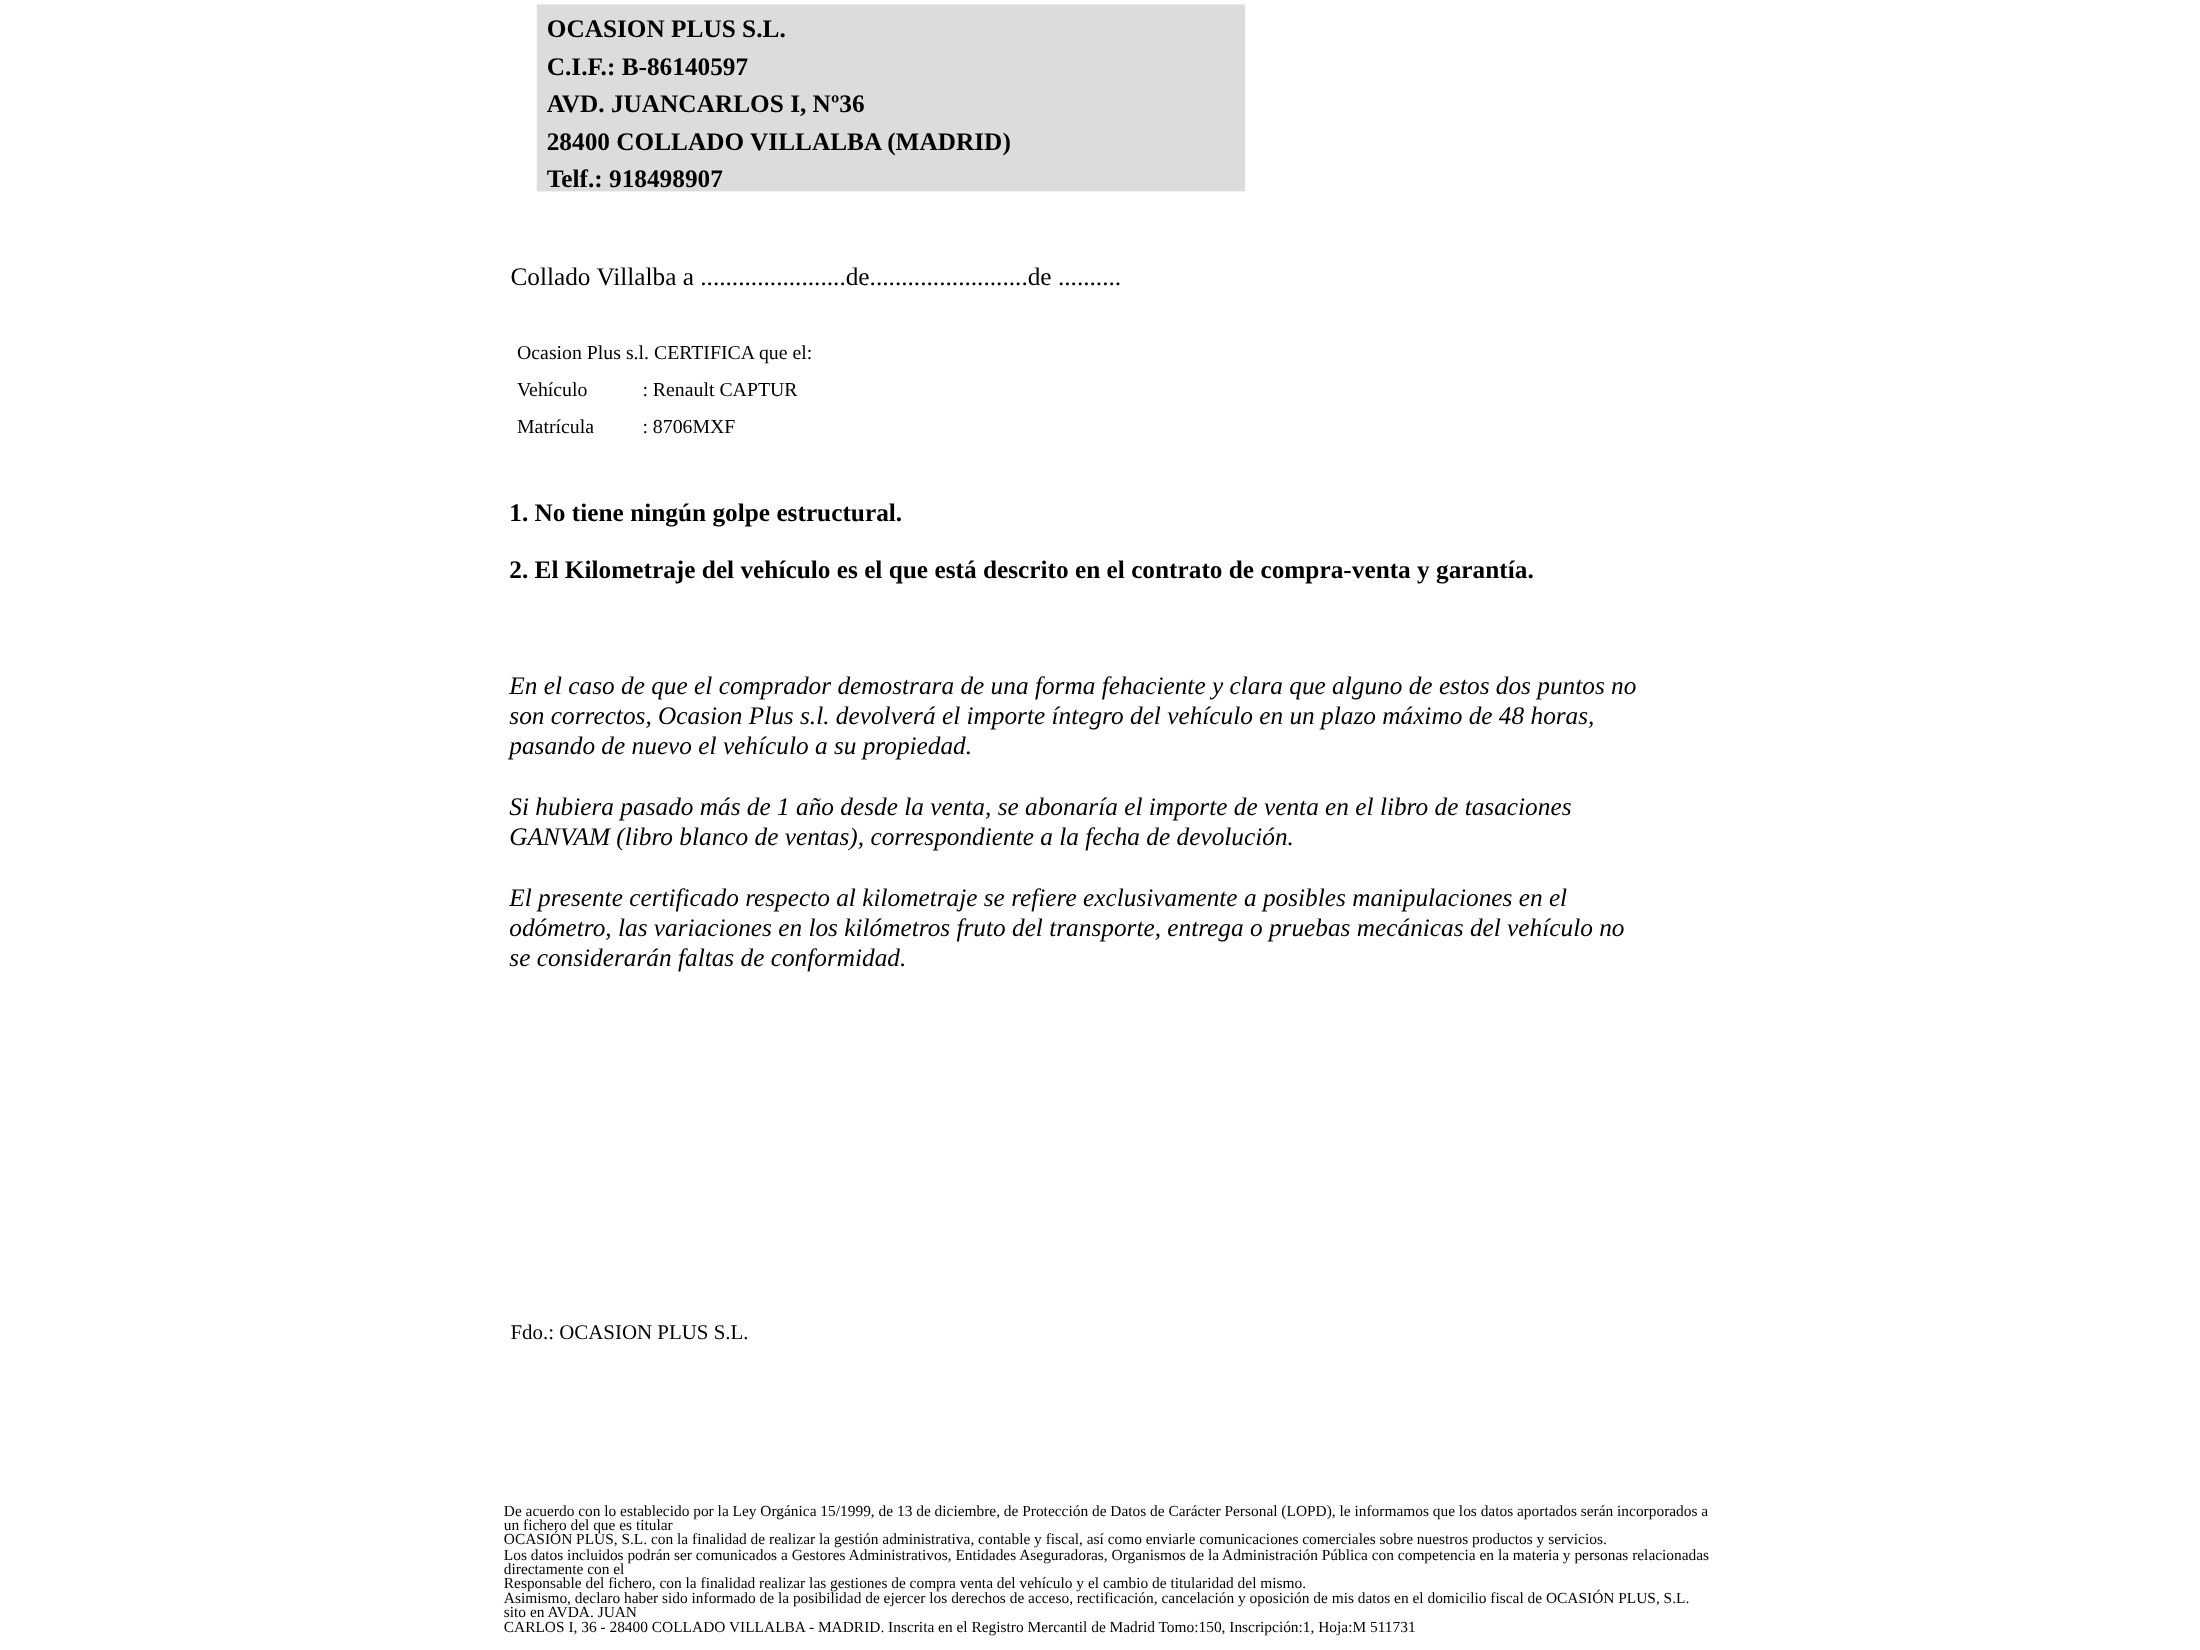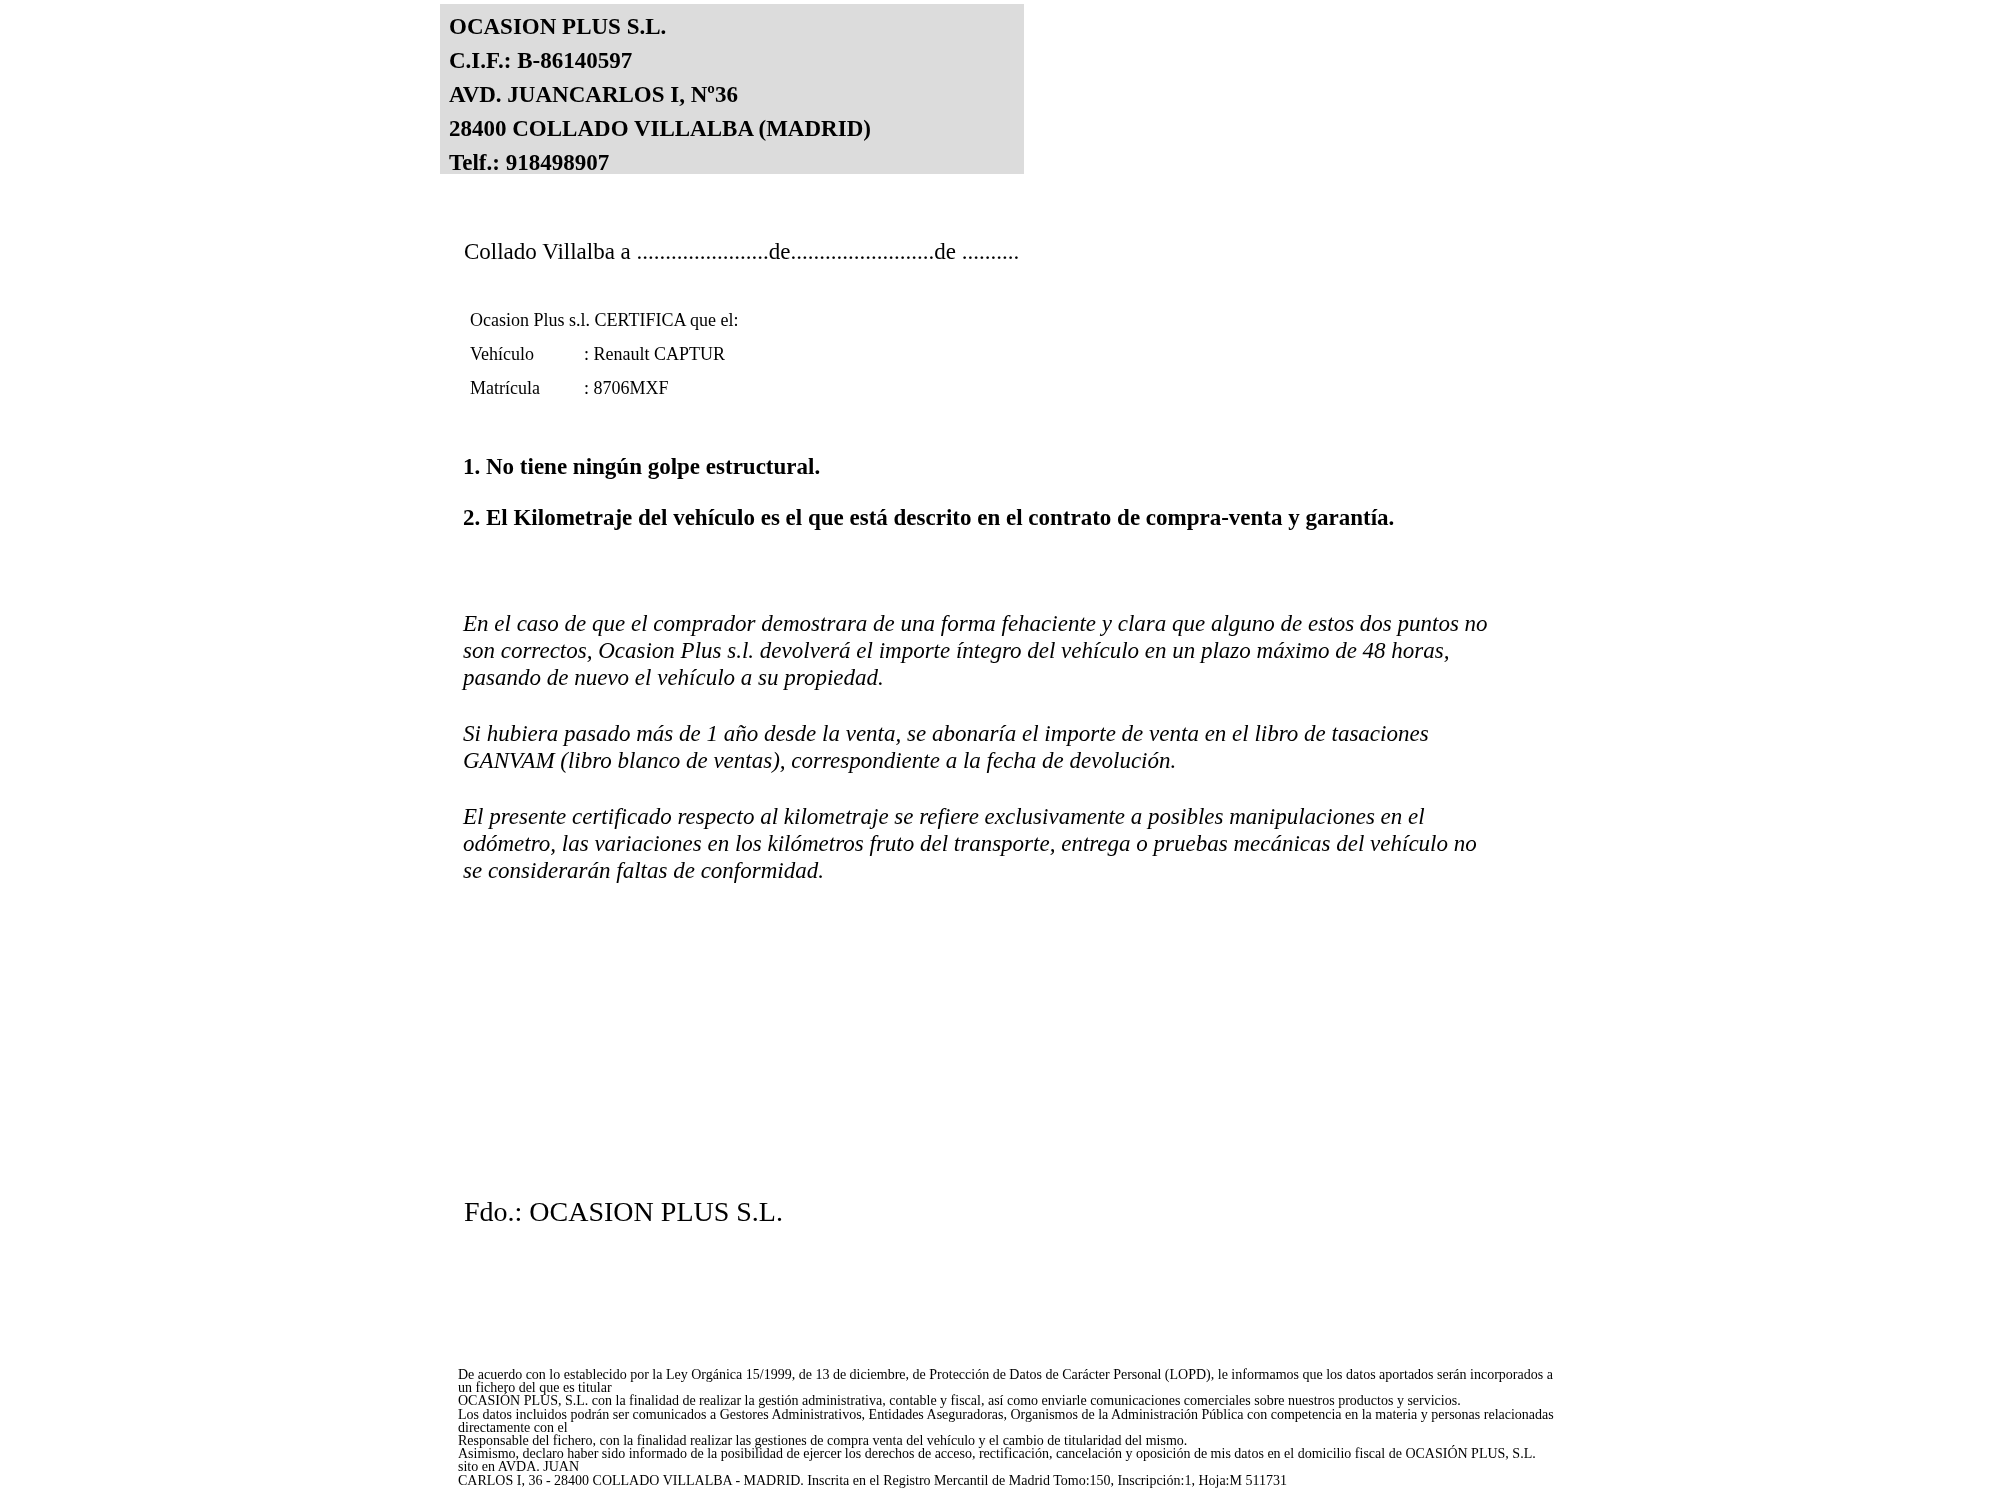--- a/index.html
+++ b/index.html
@@ -10,23 +10,23 @@
   body {
     width: 2000px;
     height: 1500px;
     position: relative;
     overflow: hidden;
     font-family: "Liberation Serif", "DejaVu Serif", serif;
     color: #000000;
   }
   .header-box {
     position: absolute;
-    left: 440px;
+    left: 488px;
     top: 4px;
-    width: 584px;
+    width: 644px;
     height: 170px;
     background: #dcdcdc;
     padding: 6px 0 0 9px;
     box-sizing: border-box;
   }
   .header-box .hline {
     font-size: 23px;
     font-weight: bold;
     line-height: 34px;
     white-space: nowrap;
@@ -72,21 +72,21 @@
   }
   .paragraphs-block .para {
     margin: 0 0 29px 0;
     white-space: pre-line;
     font-style: italic;
   }
   .signature-line {
     position: absolute;
     left: 464px;
     top: 1198px;
-    font-size: 28px;
+    font-size: 19px;
     line-height: 28px;
     white-space: nowrap;
   }
   .legal-footer {
     position: absolute;
     left: 458px;
     top: 1368px;
     width: 1100px;
     font-size: 14px;
     line-height: 13.2px;

